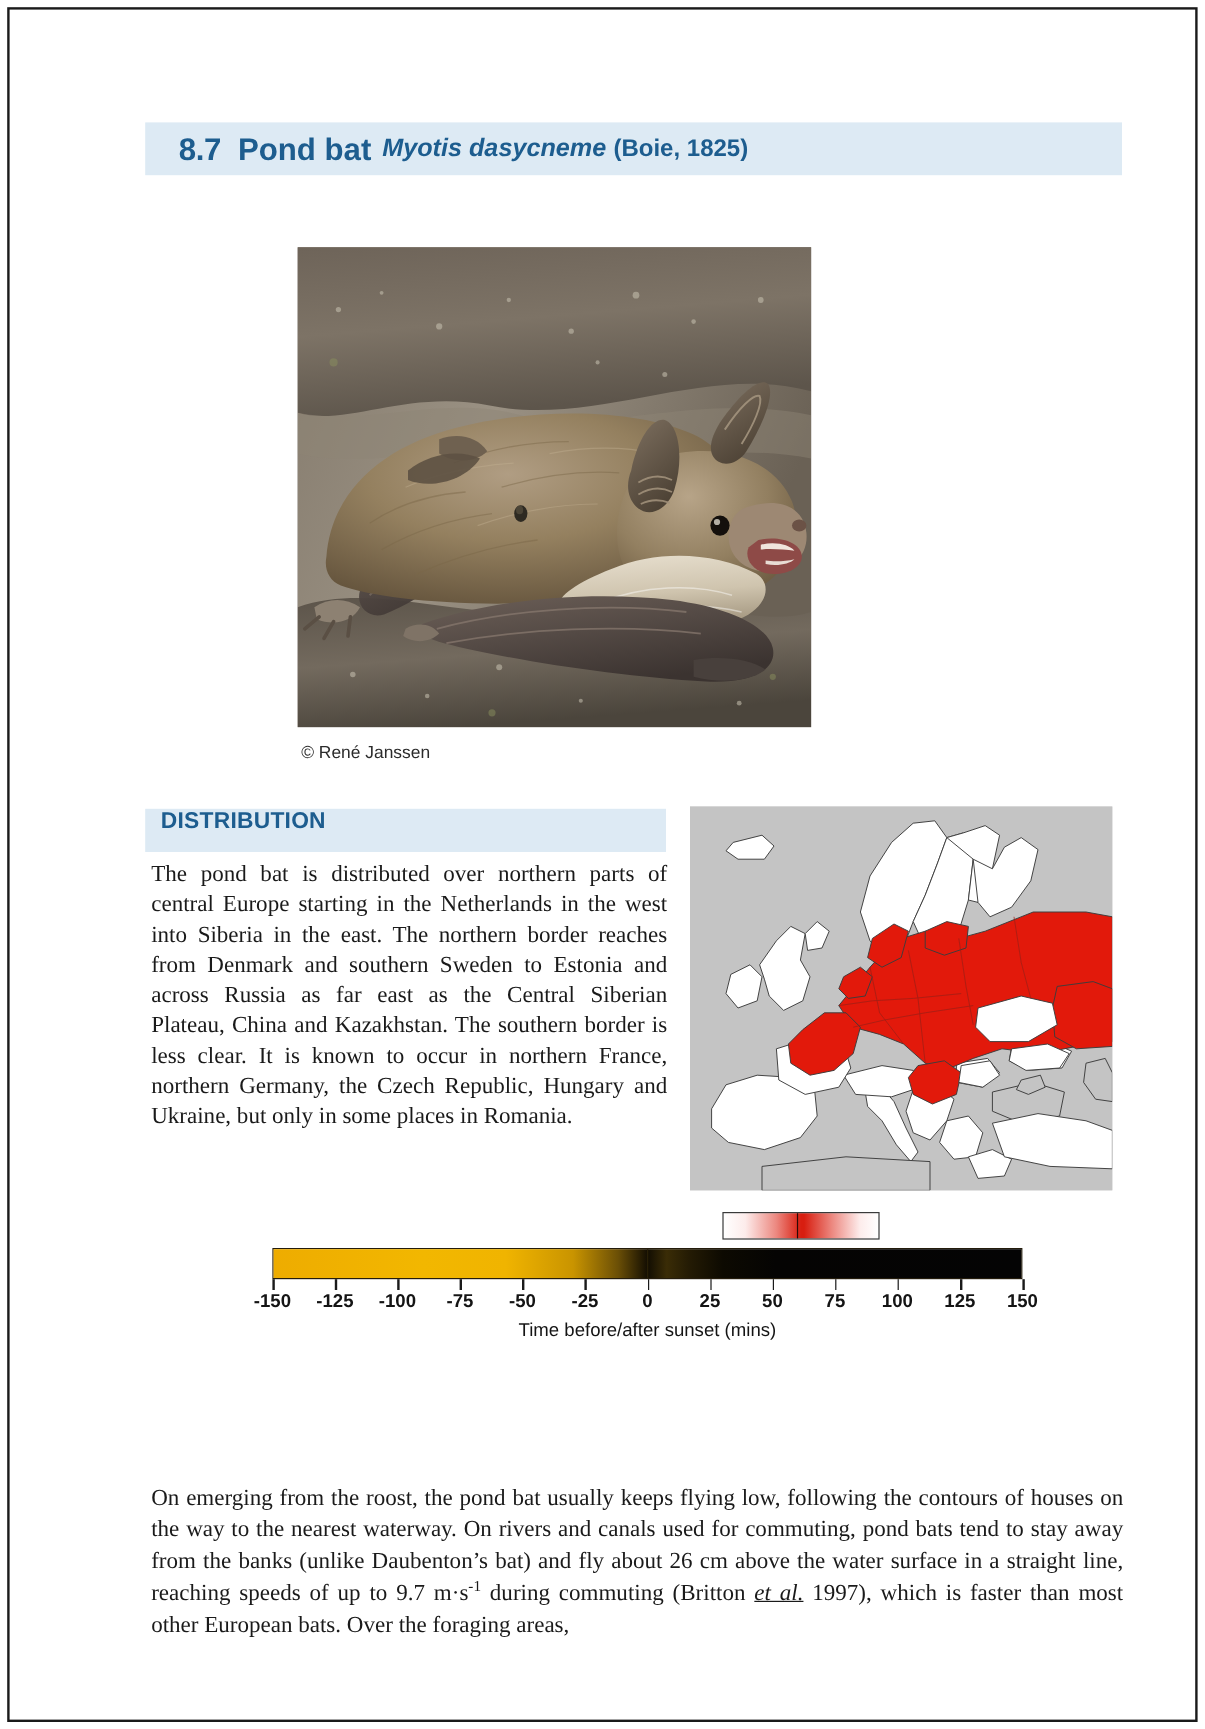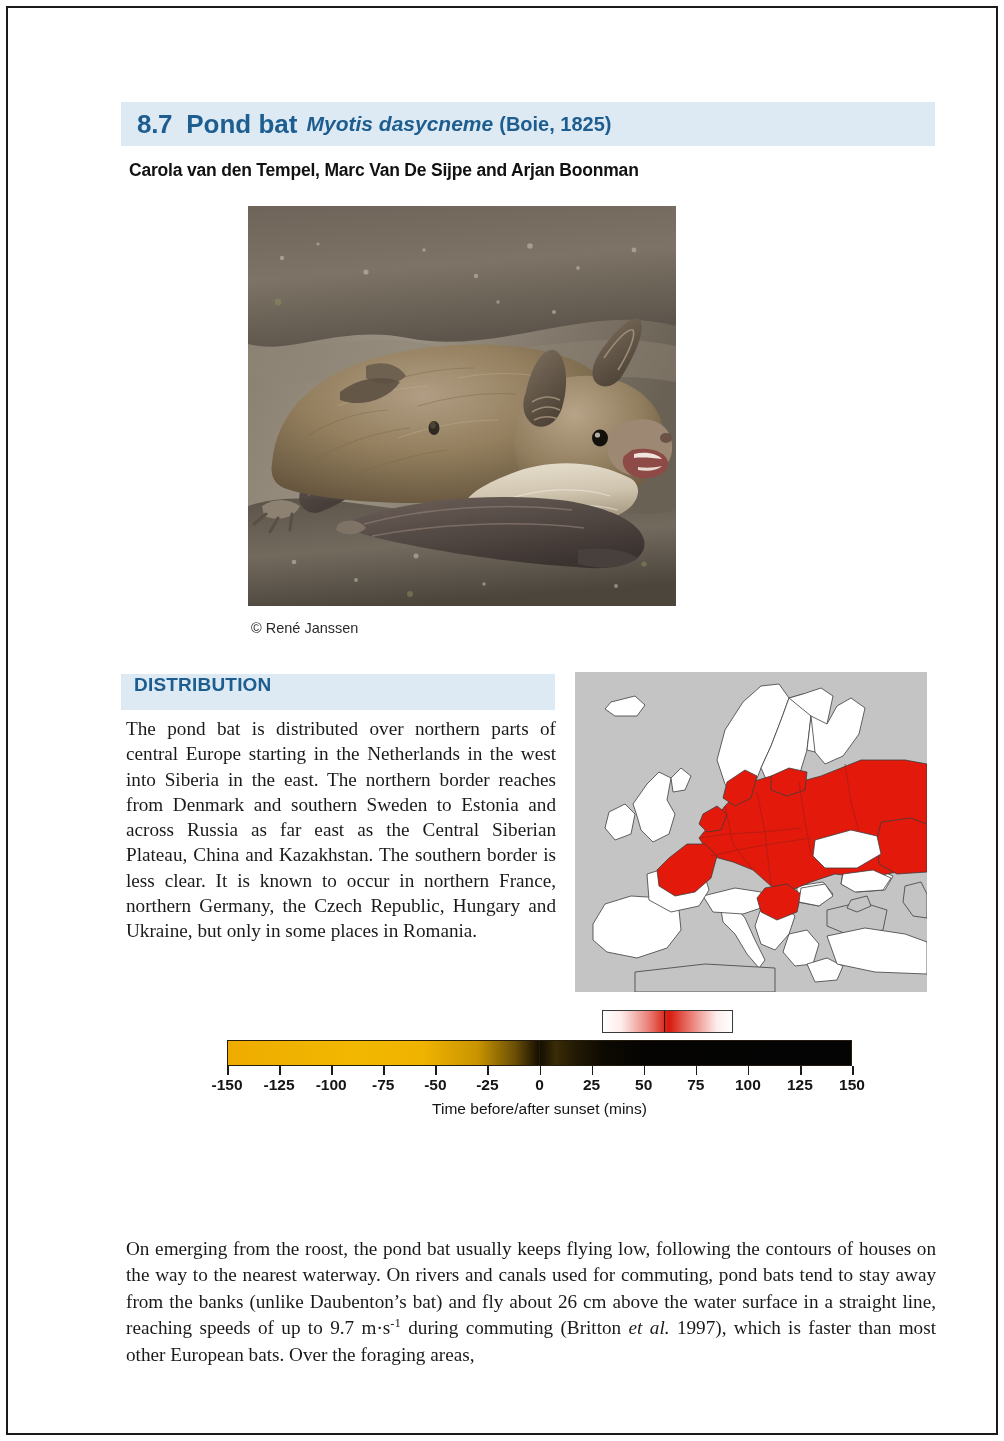--- a/index.html
+++ b/index.html
@@ -19,21 +19,21 @@
     background: #ffffff;
   }
 
   
   .title-band {
     position: absolute;
     left: 113px; top: 94px;
     width: 814px; height: 44px;
     background: #ddeaf4;
     display: flex; align-items: center;
-    padding-left: 16px;
+    padding-left: 28px;
   }
   .title-num {
     font-family: "Liberation Sans", sans-serif;
     font-weight: bold; font-size: 26px;
     color: #1d5d8f; letter-spacing: -0.3px;
   }
   .title-name {
     font-family: "Liberation Sans", sans-serif;
     font-weight: bold; font-size: 26px;
     color: #1d5d8f; margin-left: 14px;
@@ -181,36 +181,35 @@
   .flight-text {
     position: absolute;
     left: 118px; top: 1228px;
     width: 810px;
     font-family: "Liberation Serif", serif;
     font-size: 19.2px;
     line-height: 26.4px;
     color: #1a1a1a;
     text-align: justify;
   }
-  .flight-text i { font-style: italic; }
+  .flight-text i { font-style: italic; text-decoration: underline; }
   sup { font-size: 0.66em; vertical-align: super; line-height: 0; }
 </style>
 </head>
 <body>
 
 <div class="page">
 
   <div class="title-band">
     <span class="title-num">8.7</span>
     <span class="title-name">Pond bat</span>
     <span class="title-sci">Myotis dasycneme</span>
     <span class="title-auth">(Boie, 1825)</span>
   </div>
 
-  <div class="authors">Carola van den Tempel, Marc Van De Sijpe and Arjan Boonman</div>
 
   <div class="photo-wrap">
     <svg class="photo" viewBox="0 0 428 400" preserveAspectRatio="none">
       <defs>
         <linearGradient id="rockTop" x1="0" y1="0" x2="0.25" y2="1">
           <stop offset="0" stop-color="#6e6459"></stop>
           <stop offset="0.5" stop-color="#7d7366"></stop>
           <stop offset="1" stop-color="#5d554b"></stop>
         </linearGradient>
         <linearGradient id="rockMid" x1="0" y1="0" x2="1" y2="0.4">

